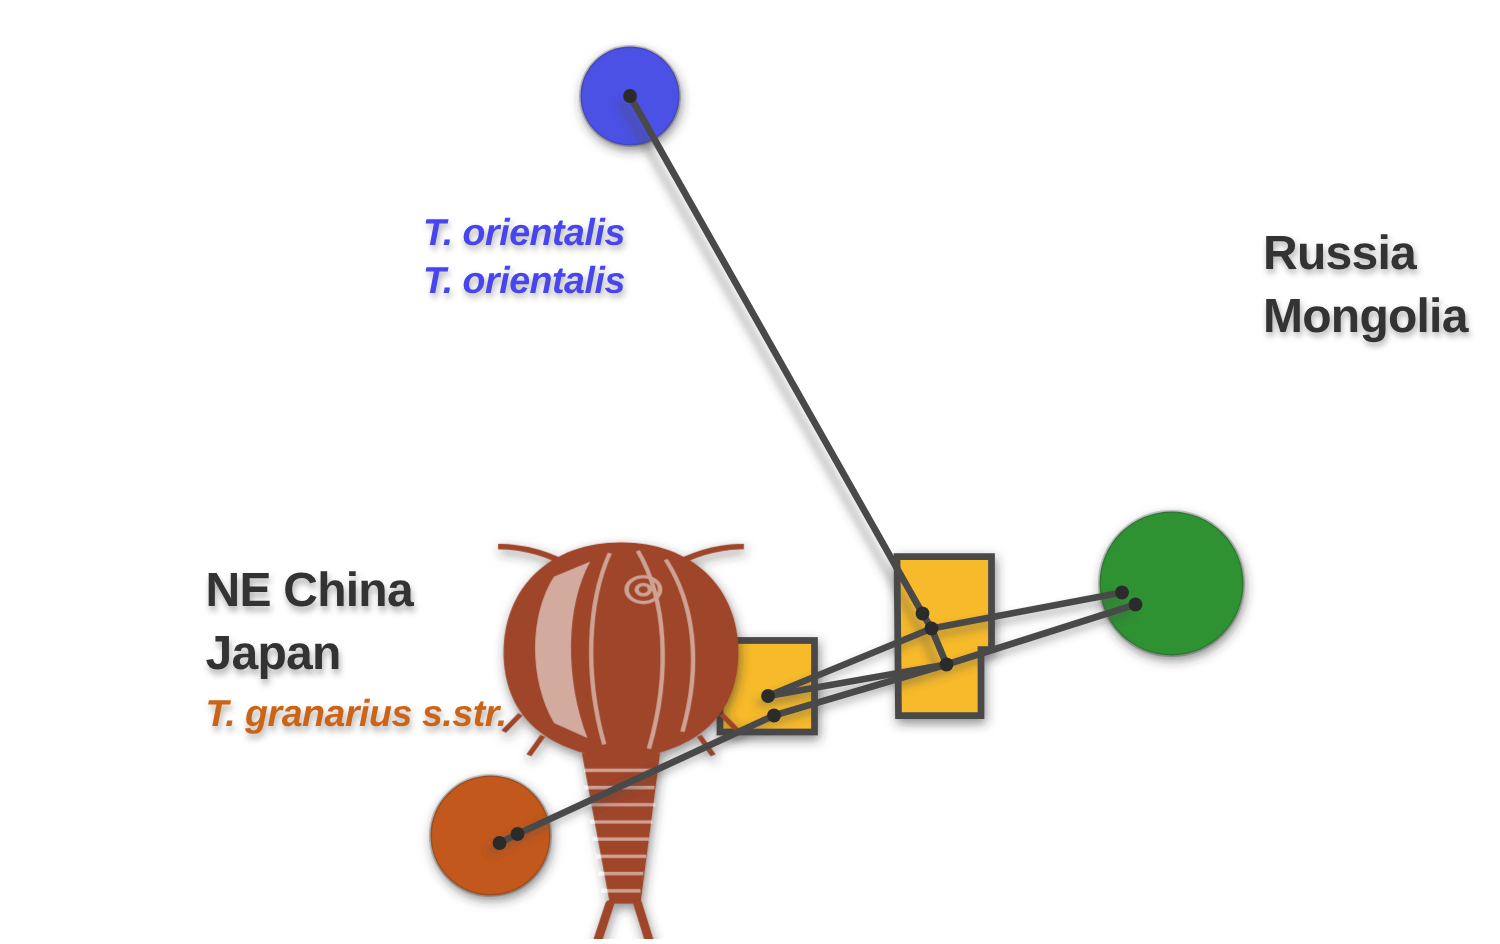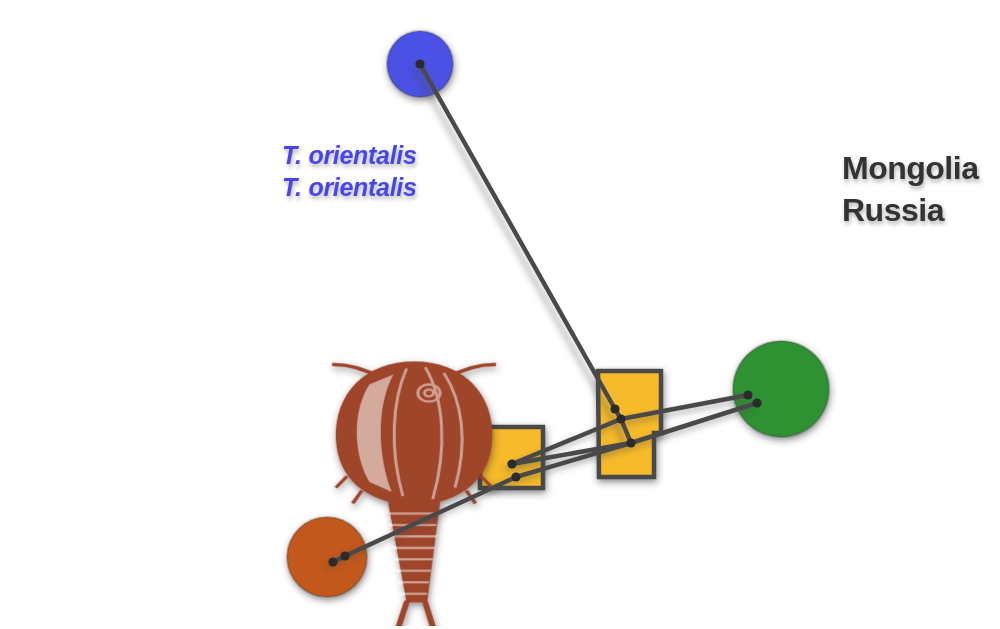--- a/index.html
+++ b/index.html
@@ -105,22 +105,25 @@
         <circle cx="345" cy="556" r="4.6" fill="#2b2b2b"></circle>
       </g>
   </svg>
 
   <div class="label species" id="label-blue" style="color: rgb(71, 69, 238);">
     <div>T. orientalis</div>
     <div>T. orientalis</div>
   </div>
 
   <div class="label region" id="label-russia" style="color: rgb(51, 51, 51);">
+    <div>Russia</div>
     <div>Mongolia</div>
-    <div>Russia</div>
   </div>
 
 
   <div class="label region" id="label-china" style="color: rgb(51, 51, 51);">
+    <div>NE China</div>
+    <div>Japan</div>
   </div>
 
+  <div class="label species" id="label-granarius" style="color: rgb(204, 100, 24);">T. granarius s.str.</div>
 
 </div>
 
 </body></html>

